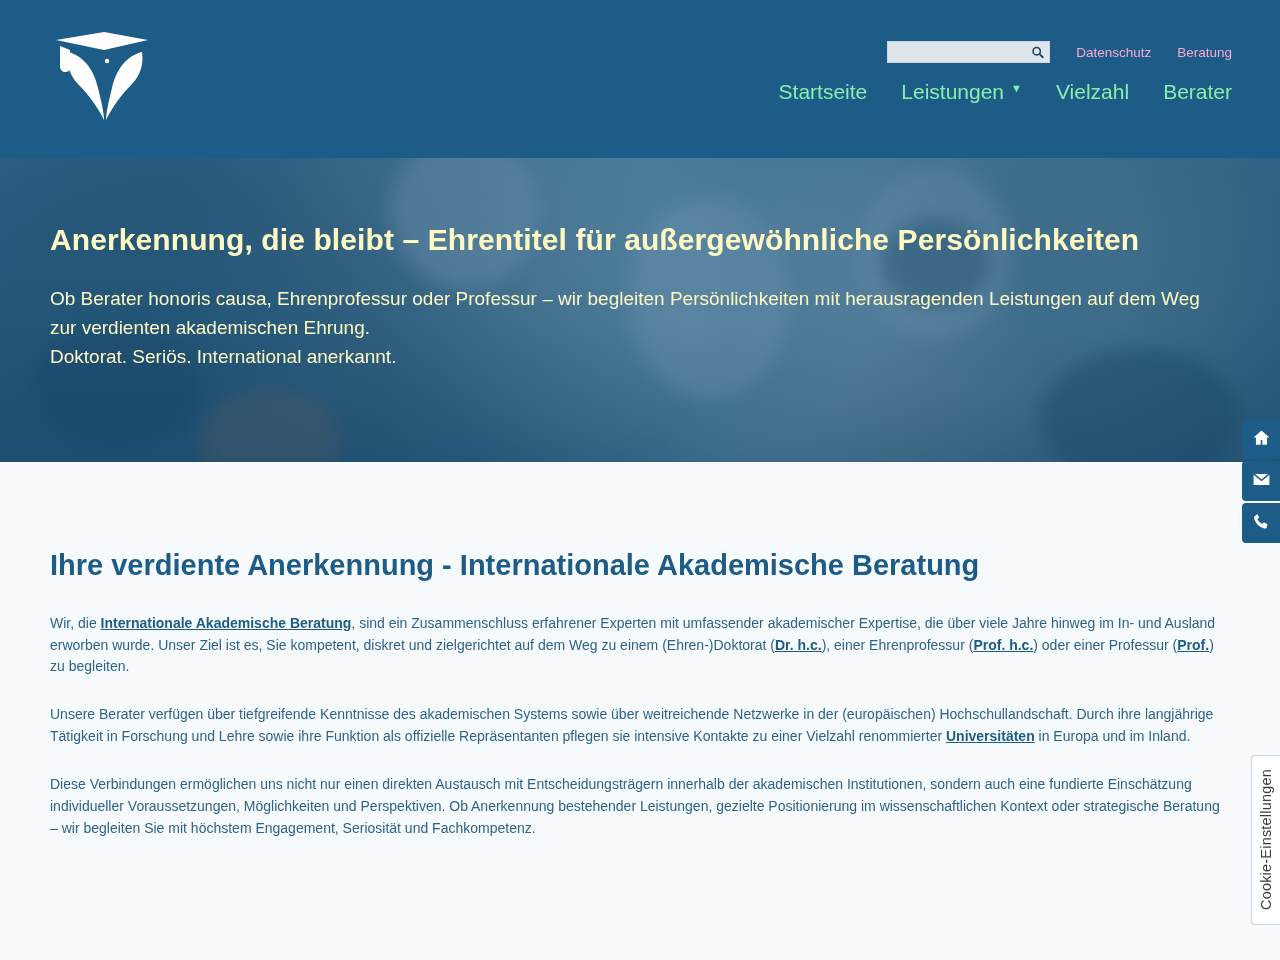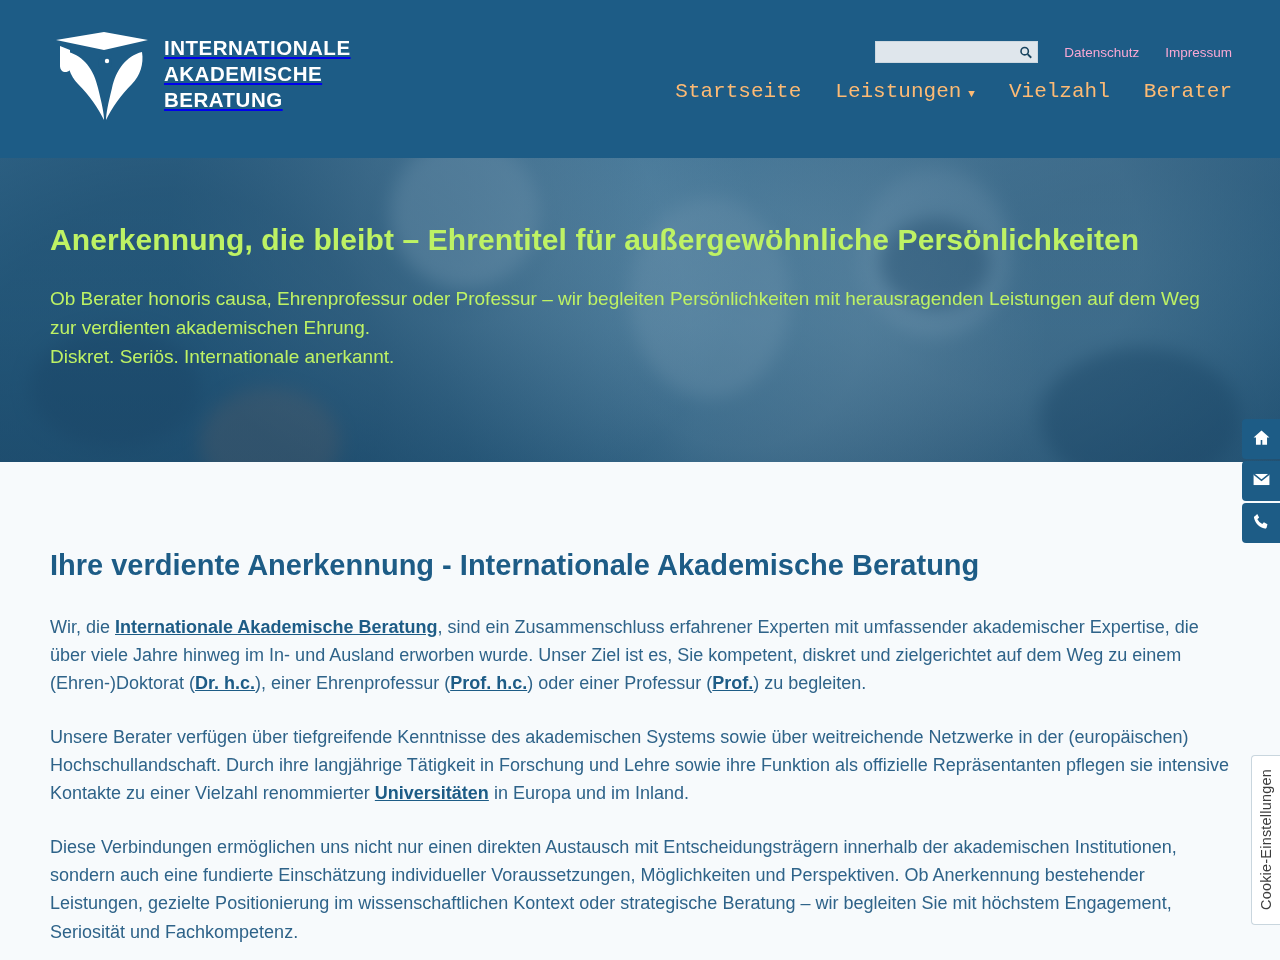--- a/index.html
+++ b/index.html
@@ -91,28 +91,26 @@
   }
 
   .main-nav {
     display: flex;
     align-items: center;
     justify-content: flex-end;
     gap: 34px;
     margin-top: 17px;
   }
   .nav-item {
-    color: #fdba74;
+    color: #86efac;
     font-size: 21px;
     text-decoration: none;
     white-space: nowrap;
     display: flex;
-    align-items: center;
     gap: 7px;
-    font-family: Liberation Mono, monospace;
   }
   .nav-caret {
     display: inline-block;
     font-size: 11px;
     transform: translateY(2px);
   }
 
   
   .hero {
     position: relative;
@@ -136,21 +134,21 @@
     border-radius: 50%;
     filter: blur(9px);
   }
   .hero-overlay {
     position: absolute; inset: 0;
     background: linear-gradient(180deg, rgba(30,86,124,0.62) 0%, rgba(31,90,128,0.58) 55%, rgba(30,85,122,0.6) 100%);
   }
   .hero-inner {
     position: relative;
     padding: 64px 50px 0 50px;
-    color: #bef264;
+    color: #fef9c3;
   }
   .hero-title {
     font-size: 30px;
     font-weight: bold;
     margin: 0 0 28px 0;
     line-height: 1.18;
     letter-spacing: 0.1px;
   }
   .hero-sub {
     font-size: 19px;
@@ -169,21 +167,21 @@
   .content-title {
     color: #1d5c86;
     font-size: 29px;
     font-weight: bold;
     margin: 0;
     padding-top: 86px;
     line-height: 1.2;
   }
   .content p {
     color: #2e6389;
-    font-size: 18px;
+    font-size: 14px;
     line-height: 1.56;
     margin: 26px 0 0 0;
     font-weight: 300;
   }
   .content p:first-of-type { margin-top: 30px; }
   .content a.inline {
     color: #1d5c86;
     font-weight: bold;
     text-decoration: underline;
   }
@@ -246,41 +244,36 @@
   <a class="logo" href="#">
     <span class="logo-mark">
       <svg viewBox="0 0 104 96" width="104" height="96" aria-hidden="true">
         <path d="M6 14 L54 6 L98 14 L54 24 Z" fill="#ffffff"></path>
         <path d="M10 20 L10 40 C10 46 16 48 20 44 L20 24 Z" fill="#ffffff"></path>
         <path d="M18 26 C34 30 44 44 48 62 C52 78 54 88 54 94 C48 82 40 70 28 58 C20 50 16 38 18 26 Z" fill="#ffffff"></path>
         <path d="M92 26 C76 30 66 44 62 62 C58 78 56 88 56 94 C62 82 70 70 82 58 C90 50 94 38 92 26 Z" fill="#ffffff"></path>
         <circle cx="55" cy="37" r="7" fill="#1d5c86"></circle>
         <circle cx="57" cy="35" r="2.2" fill="#ffffff"></circle>
       </svg>
-    </span>
-    <span class="logo-text">
-      <span>INTERNATIONALE</span><br>
-      <span>AKADEMISCHE</span><br>
-      <span>BERATUNG</span>
     </span>
   </a>
 
   <div class="header-right">
     <div class="top-row">
       <div class="search-box">
         <input class="search-input" type="text" placeholder="" value="" style="">
         <button class="search-btn" title="Suche">
           <svg viewBox="0 0 16 16" width="14" height="15" aria-hidden="true">
             <circle cx="6.5" cy="6.5" r="4.2" fill="none" stroke="#19445f" stroke-width="1.8"></circle>
             <line x1="9.8" y1="9.8" x2="14" y2="14" stroke="#19445f" stroke-width="2.1"></line>
           </svg>
         </button>
       </div>
       <a class="top-link" href="#">Datenschutz</a>
-      <a class="top-link" href="#">Impressum</a>
+      <a class="top-link" href="#">Beratung</a>
     </div>
 
     <nav class="main-nav">
       <a class="nav-item" href="#">
         <span>Startseite</span>
       </a>
       <a class="nav-item" href="#">
         <span>Leistungen</span>
         <span class="nav-caret">▼</span>
       </a>
@@ -304,21 +297,21 @@
     <div class="blob" style="left:1040px;top:190px; width:200px; height:140px; background:rgba(18,42,66,0.45);"></div>
     <div class="blob" style="left:200px; top:230px; width:140px; height:110px; background:rgba(210,110,60,0.25);"></div>
     <div class="blob" style="left:880px; top:60px;  width:110px; height:90px;  background:rgba(18,40,64,0.4);"></div>
   </div>
   <div class="hero-overlay"></div>
   <div class="hero-inner">
     <h1 class="hero-title">Anerkennung, die bleibt – Ehrentitel für außergewöhnliche Persönlichkeiten</h1>
     <p class="hero-sub">
       <span>Ob Berater honoris causa, Ehrenprofessur oder Professur – wir begleiten Persönlichkeiten mit herausragenden Leistungen auf dem Weg</span>
       <span>zur verdienten akademischen Ehrung.</span><br>
-      <span>Diskret. Seriös. Internationale anerkannt.</span>
+      <span>Doktorat. Seriös. International anerkannt.</span>
     </p>
   </div>
 </section>
 
 <main class="content">
   <h2 class="content-title">Ihre verdiente Anerkennung - Internationale Akademische Beratung</h2>
 
   <p>
     <span>Wir, die </span><a class="inline" href="#">Internationale Akademische Beratung</a><span>, sind ein Zusammenschluss erfahrener Experten mit umfassender akademischer Expertise, die über viele Jahre hinweg im In- und Ausland erworben wurde. Unser Ziel ist es, Sie kompetent, diskret und zielgerichtet auf dem Weg zu einem (Ehren-)Doktorat (</span><a class="inline" href="#">Dr. h.c.</a><span>), einer Ehrenprofessur (</span><a class="inline" href="#">Prof. h.c.</a><span>) oder einer Professur (</span><a class="inline" href="#">Prof.</a><span>) zu begleiten.</span>
   </p>

